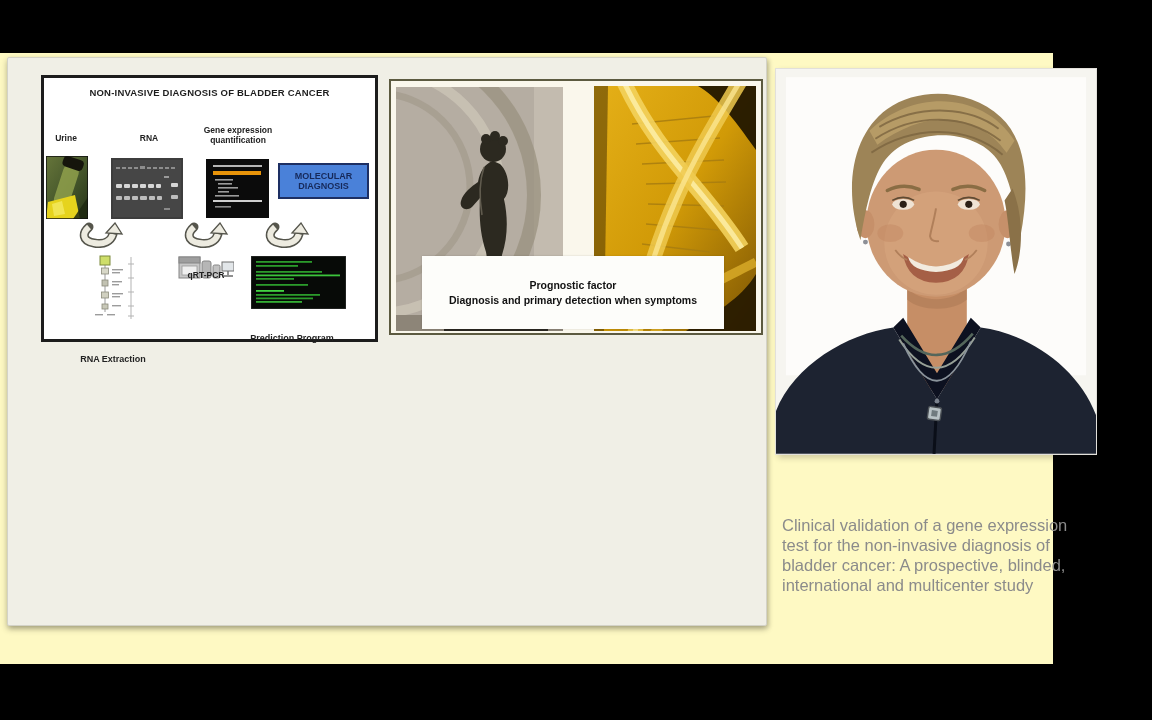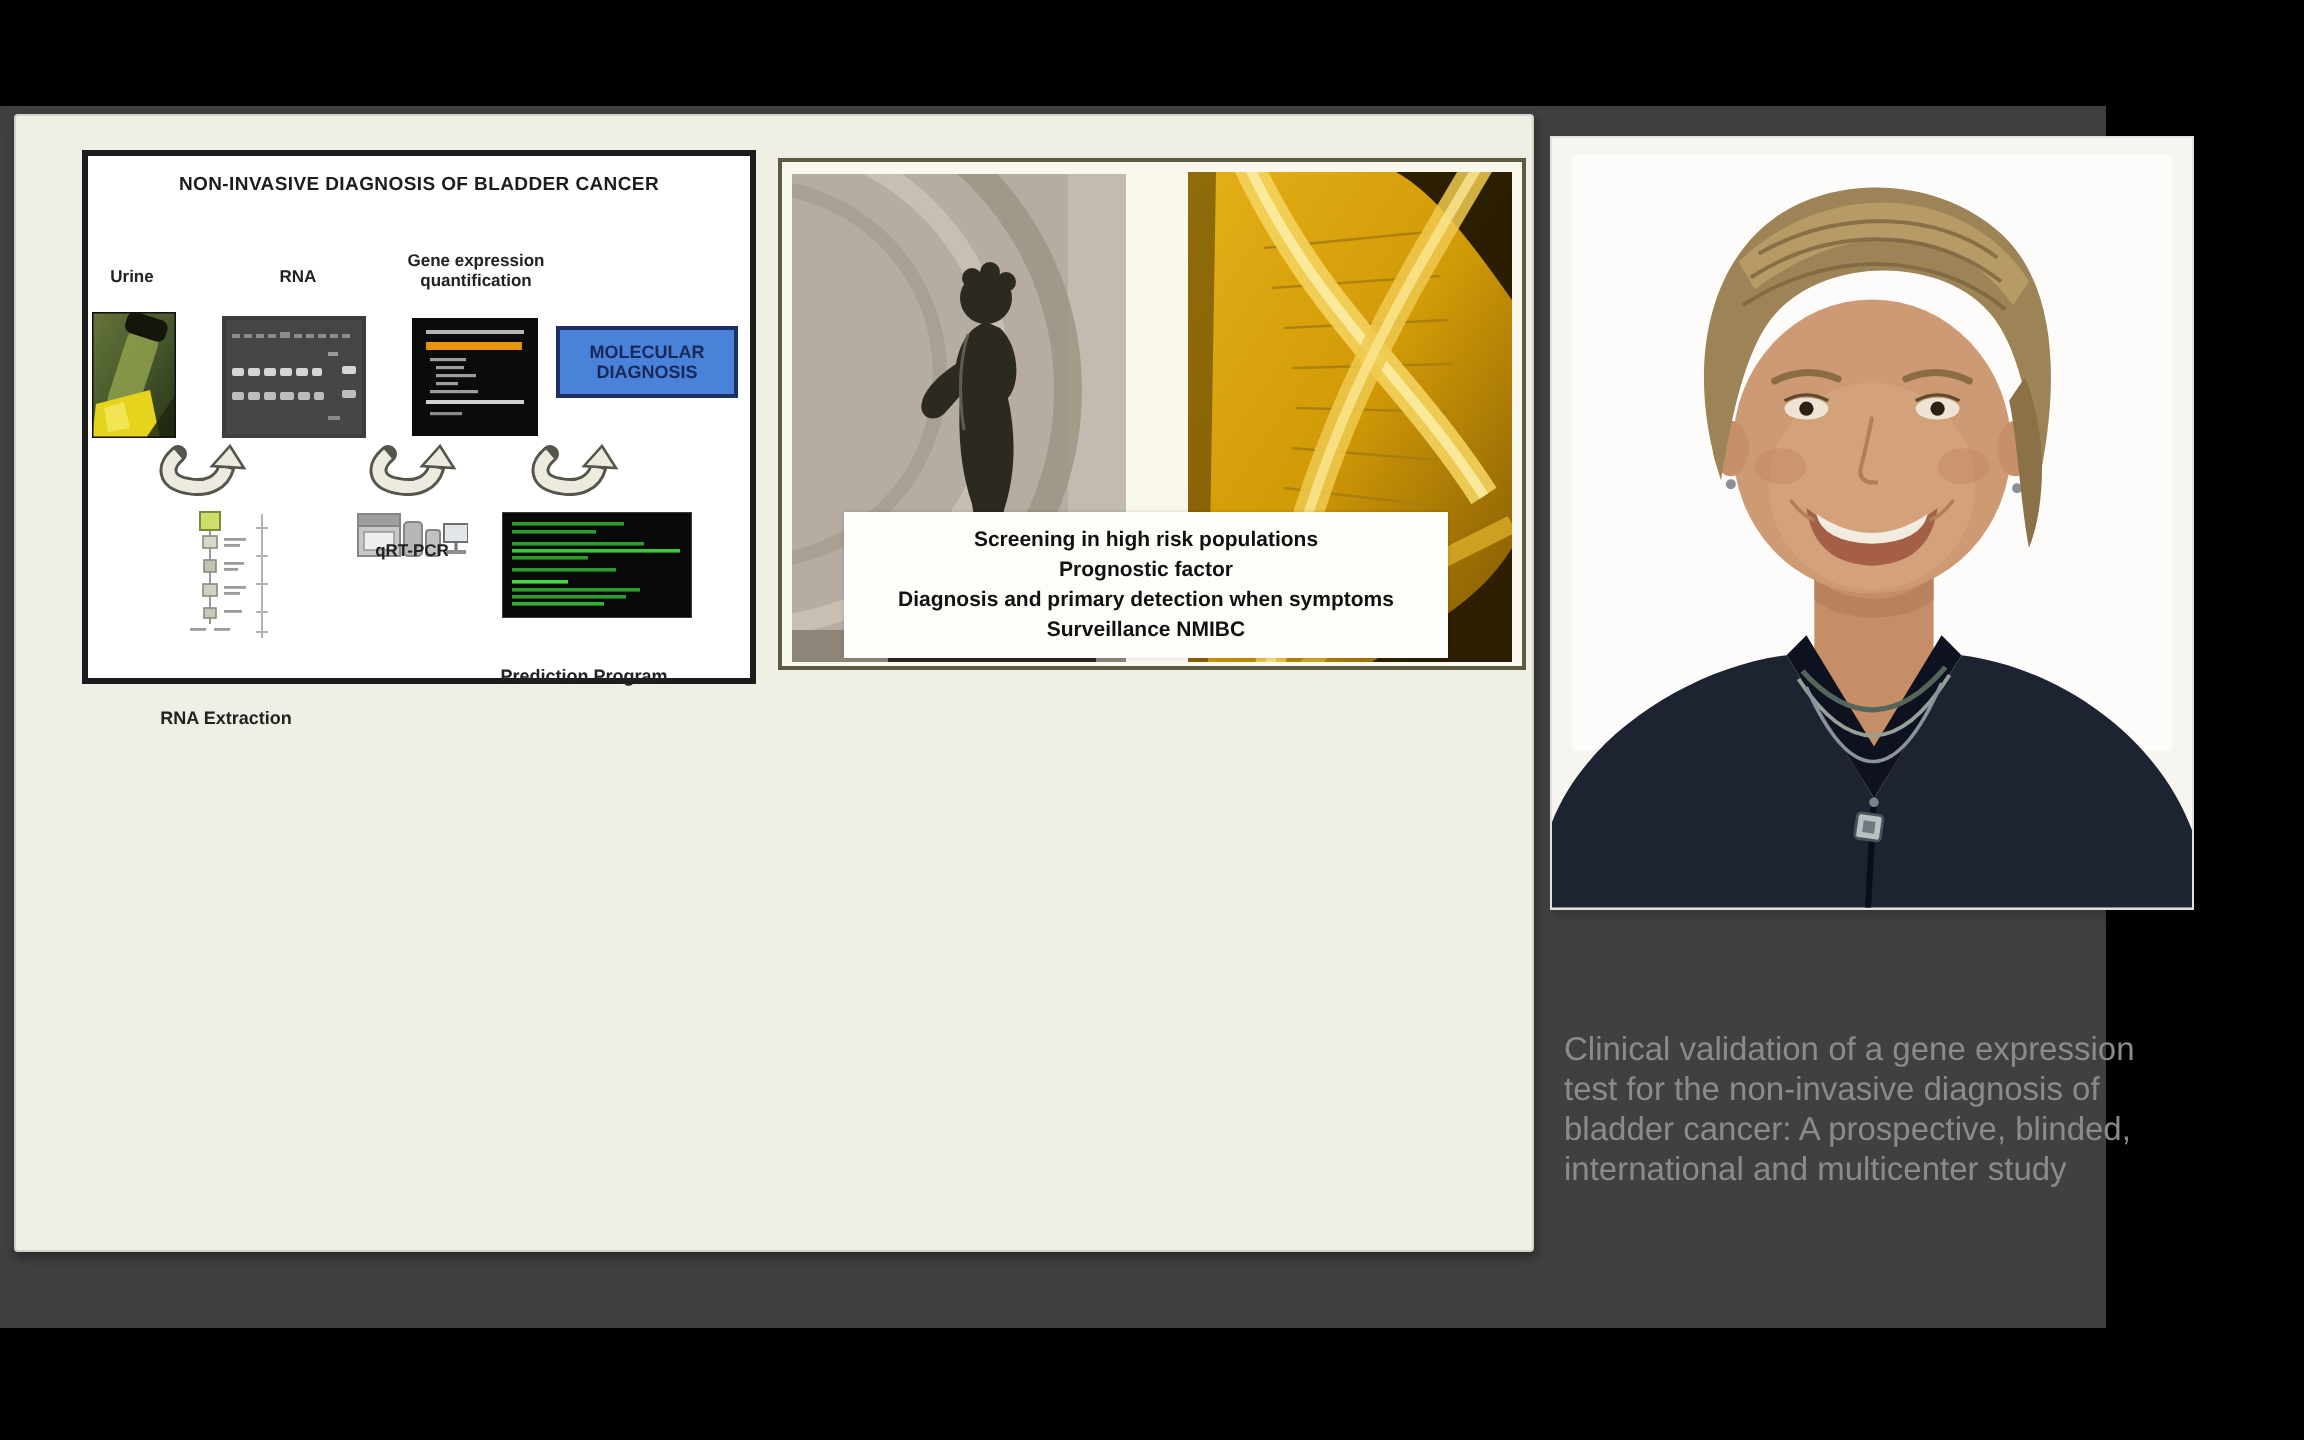--- a/index.html
+++ b/index.html
@@ -5,21 +5,21 @@
   * { margin:0; padding:0; box-sizing:border-box; }
   html,body { width:1152px; height:720px; }
   body { background:#000; position:relative; overflow:hidden;
          font-family:"Liberation Sans", sans-serif; }
 
   .letterbox { position:absolute; left:0; width:1152px; background:#000; }
   .letterbox.top { top:0; height:53px; }
   .letterbox.bottom { top:664px; height:56px; }
 
   .stage { position:absolute; left:0; top:53px; width:1053px; height:611px;
-           background:#404040; }
+           background:#fef9c3; }
 
   
   .deck-panel { position:absolute; left:7px; top:4px; width:760px; height:569px;
                 background:#f0efe6; border:1px solid #d3d2c7;
                 box-shadow:0 3px 6px rgba(0,0,0,0.28), 2px 2px 4px rgba(0,0,0,0.12);
                 border-radius:2px; }
 
   
   .slide1 { position:absolute; left:33px; top:17px; width:337px; height:267px;
             background:#ffffff; border:3px solid #1c1c1c; }
@@ -285,24 +285,22 @@
           <line x1="48" y1="158" x2="116" y2="166"></line>
         </g>
         <path d="M28,-8 C64,70 108,100 148,162" fill="none" stroke="#f3d15c" stroke-width="15" opacity=".9"></path>
         <path d="M28,-8 C64,70 108,100 148,162" fill="none" stroke="#fdeea8" stroke-width="5" opacity=".85"></path>
         <path d="M148,-8 C108,60 62,130 40,252" fill="none" stroke="#efc94d" stroke-width="15" opacity=".85"></path>
         <path d="M148,-8 C108,60 62,130 40,252" fill="none" stroke="#fbe691" stroke-width="5" opacity=".8"></path>
         <path d="M58,250 C92,206 128,194 162,176" fill="none" stroke="#e4b62f" stroke-width="9" opacity=".7"></path>
       </svg>
 
       <div class="caption-box">
-        <div class="cap-line">Screening in high risk populations</div>
         <div class="cap-line">Prognostic factor</div>
         <div class="cap-line">Diagnosis and primary detection when symptoms</div>
-        <div class="cap-line">Surveillance NMIBC</div>
       </div>
     </div>
   </div>
 
   <div class="portrait">
     <svg viewBox="0 0 322 387" width="320" height="385">
       <rect width="322" height="387" fill="#fbfaf6"></rect>
       <rect width="322" height="387" fill="#efece6" opacity=".35"></rect>
       <rect x="10" y="8" width="302" height="300" fill="#fdfcfa"></rect>
 

